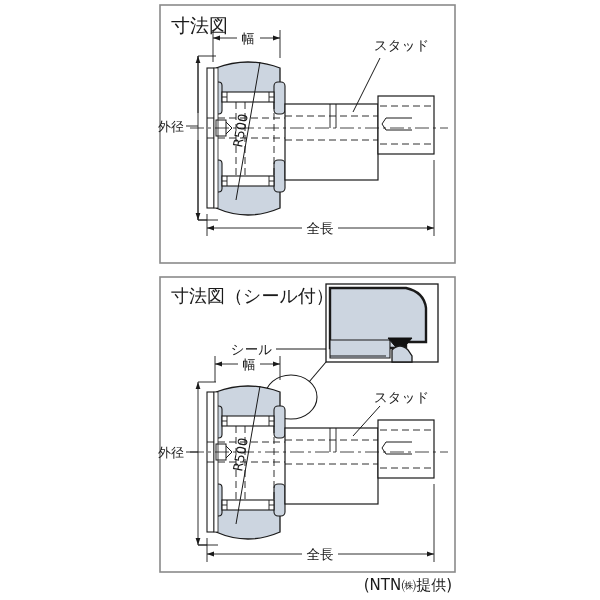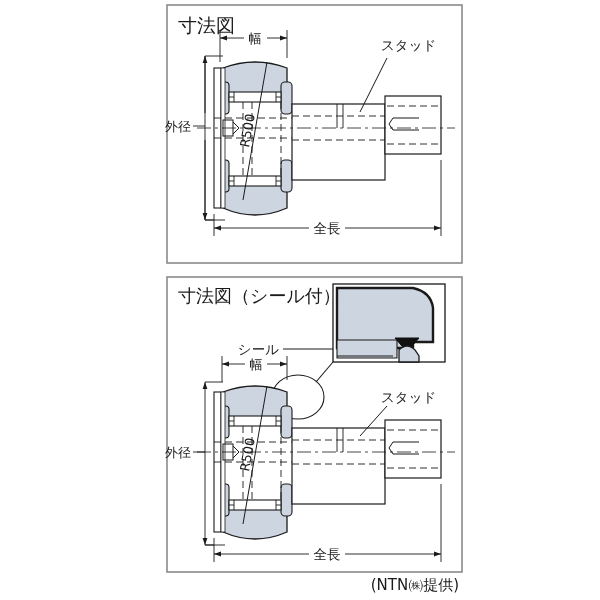--- a/index.html
+++ b/index.html
@@ -9,21 +9,21 @@
   }
   body {
     width: 600px;
     height: 600px;
     font-family: "Liberation Sans", "DejaVu Sans", sans-serif;
     position: relative;
     overflow: hidden;
   }
   #stage {
     position: absolute;
-    left: 15px; top: 0;
+    left: 8px; top: 0;
     width: 480px; height: 600px;
   }
   svg.sheet {
     display: block;
     width: 600px;
     height: 600px;
   }
   .jp {
     font-family: "DejaVu Sans", "Liberation Sans", sans-serif;
   }

